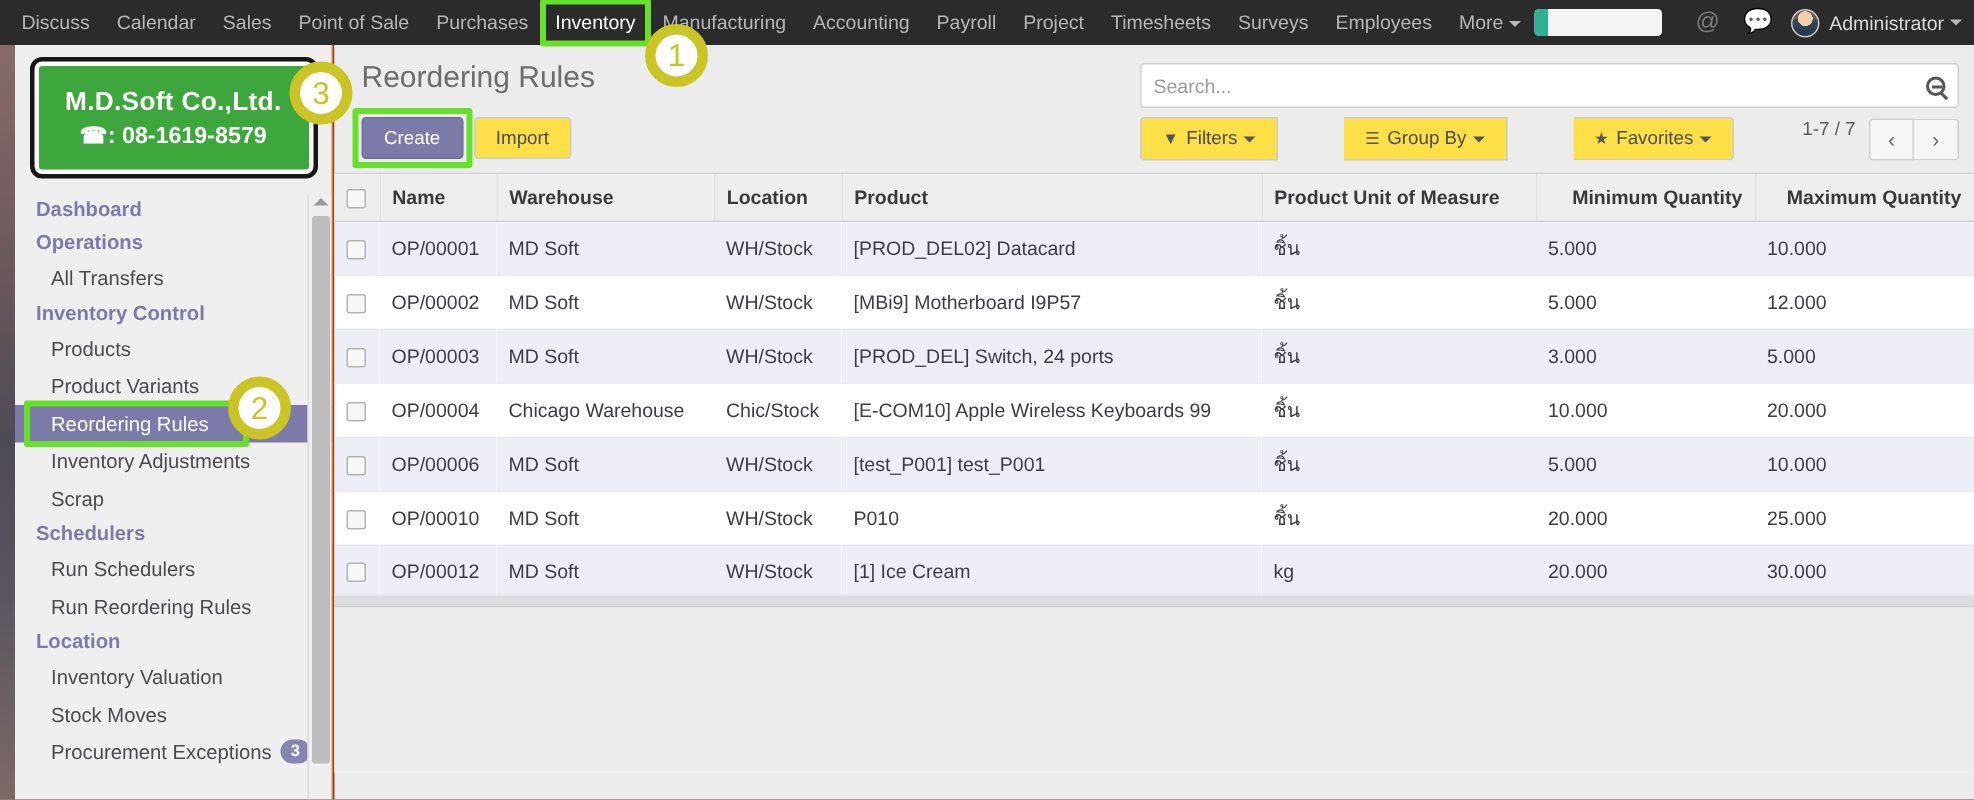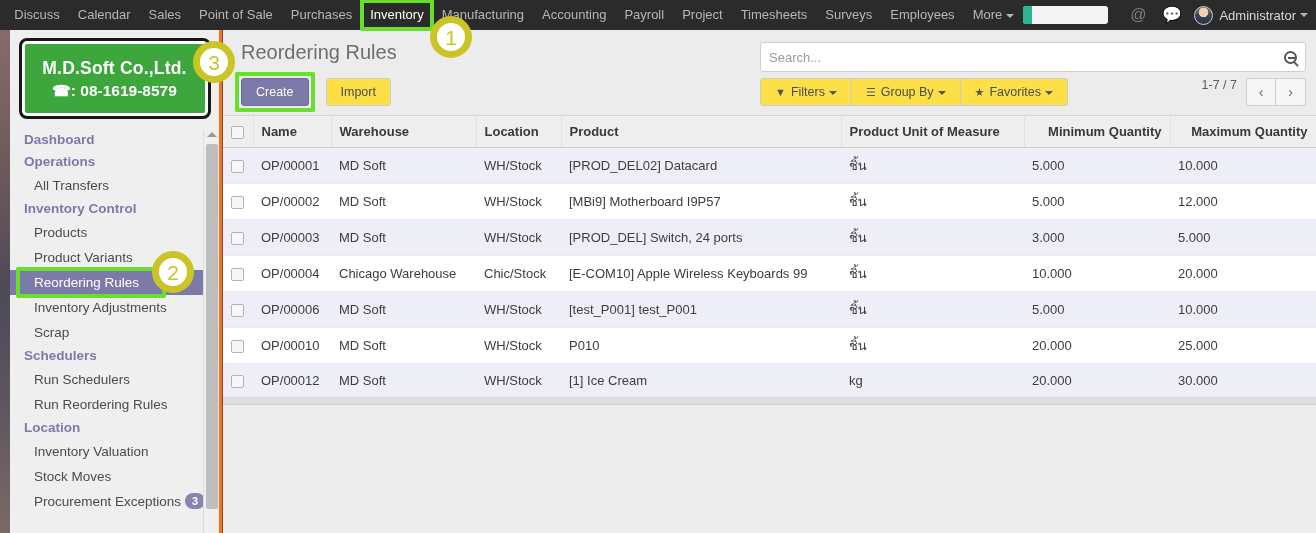--- a/index.html
+++ b/index.html
@@ -50,21 +50,21 @@
     width: 19px; height: 19px; border-radius: 50%; margin: 0 6px 0 4px;
     background: radial-gradient(circle at 50% 32%, #f0cfae 0 34%, rgba(0,0,0,0) 35%),
                 linear-gradient(180deg,#6d5c4c 0%,#6d5c4c 34%,#3a4a5e 35%,#273346 100%);
     border: 1px solid #cfcfcf; display: inline-block;
   }
   #user-name { color: #d8d8d8; font-size: 13px; }
 
   
   #sidebar {
     position: absolute; left: 10px; top: 30px; width: 212px; height: 503px;
-    background: #f0eff0; border-right: 3px solid #f97316;
+    background: #f0eff0; border-right: 1px solid #f97316;
     overflow: hidden;
   }
   #logo-box {
     margin: 11px auto 0; width: 186px; height: 75px;
     background: #3da63d; border: 3px solid #ffffff; outline: 3px solid #171717;
     border-radius: 5px; color: #fff; text-align: center;
     display: flex; flex-direction: column; justify-content: center; align-items: center;
     box-shadow: 0 0 0 0 #000;
   }
   #logo-name { font-size: 17.5px; font-weight: bold; letter-spacing: .2px; }
@@ -117,21 +117,21 @@
   }
   #btn-row { position: absolute; left: 18px; top: 48px; display: flex; }
   .btn {
     font-size: 12.5px; padding: 6px 14px; border-radius: 3px;
     border: 1px solid #cccccc; background: #fde047; color: #4c4c4c;
     cursor: pointer; line-height: 14px;
   }
   .btn-primary {
     background: #7c7aa8; border-color: #6e6c9b; color: #ffffff;
   }
-  #create-wrap { position: relative; margin-right: 17px; }
+  #create-wrap { position: relative; margin-right: 7px; }
 
   #search-area { position: absolute; right: 10px; top: 12px; width: 546px; }
   #search-box {
     display: flex; align-items: center; height: 30px;
     background: #fff; border: 1px solid #cfcfcf; border-radius: 3px; padding: 0 8px;
   }
   #search-input {
     flex: 1; border: 0; outline: 0; font-size: 13px; color: #6f6f6f;
     font-family: "Liberation Sans", sans-serif; background: transparent;
   }
@@ -146,21 +146,21 @@
   }
   .mag.minus::before {
     content: ""; position: absolute; left: 2px; top: 4px; width: 7px; height: 2px;
     background: #555;
   }
 
   #filter-row {
     position: absolute; right: 10px; top: 48px; width: 546px;
     display: flex; align-items: center;
   }
-  #filter-group { display: flex; }
+  #filter-group { display: flex; gap: 44px; }
   #filter-group .btn { border-radius: 0; border-left-width: 0; }
   #filter-group .btn:first-child { border-radius: 3px 0 0 3px; border-left-width: 1px; }
   #filter-group .btn:last-child { border-radius: 0 3px 3px 0; }
   .glyph { margin-right: 5px; font-size: 11px; color: #555; }
   #pager { margin-left: auto; display: flex; align-items: flex-start; }
   #pager-label { font-size: 12.5px; color: #5a5a5a; margin-right: 9px; }
   .pg-btn {
     width: 30px; height: 28px; border: 1px solid #cfcfcf; background: #f6f6f6;
     color: #666; font-size: 14px; cursor: pointer; line-height: 26px; text-align: center;
   }

